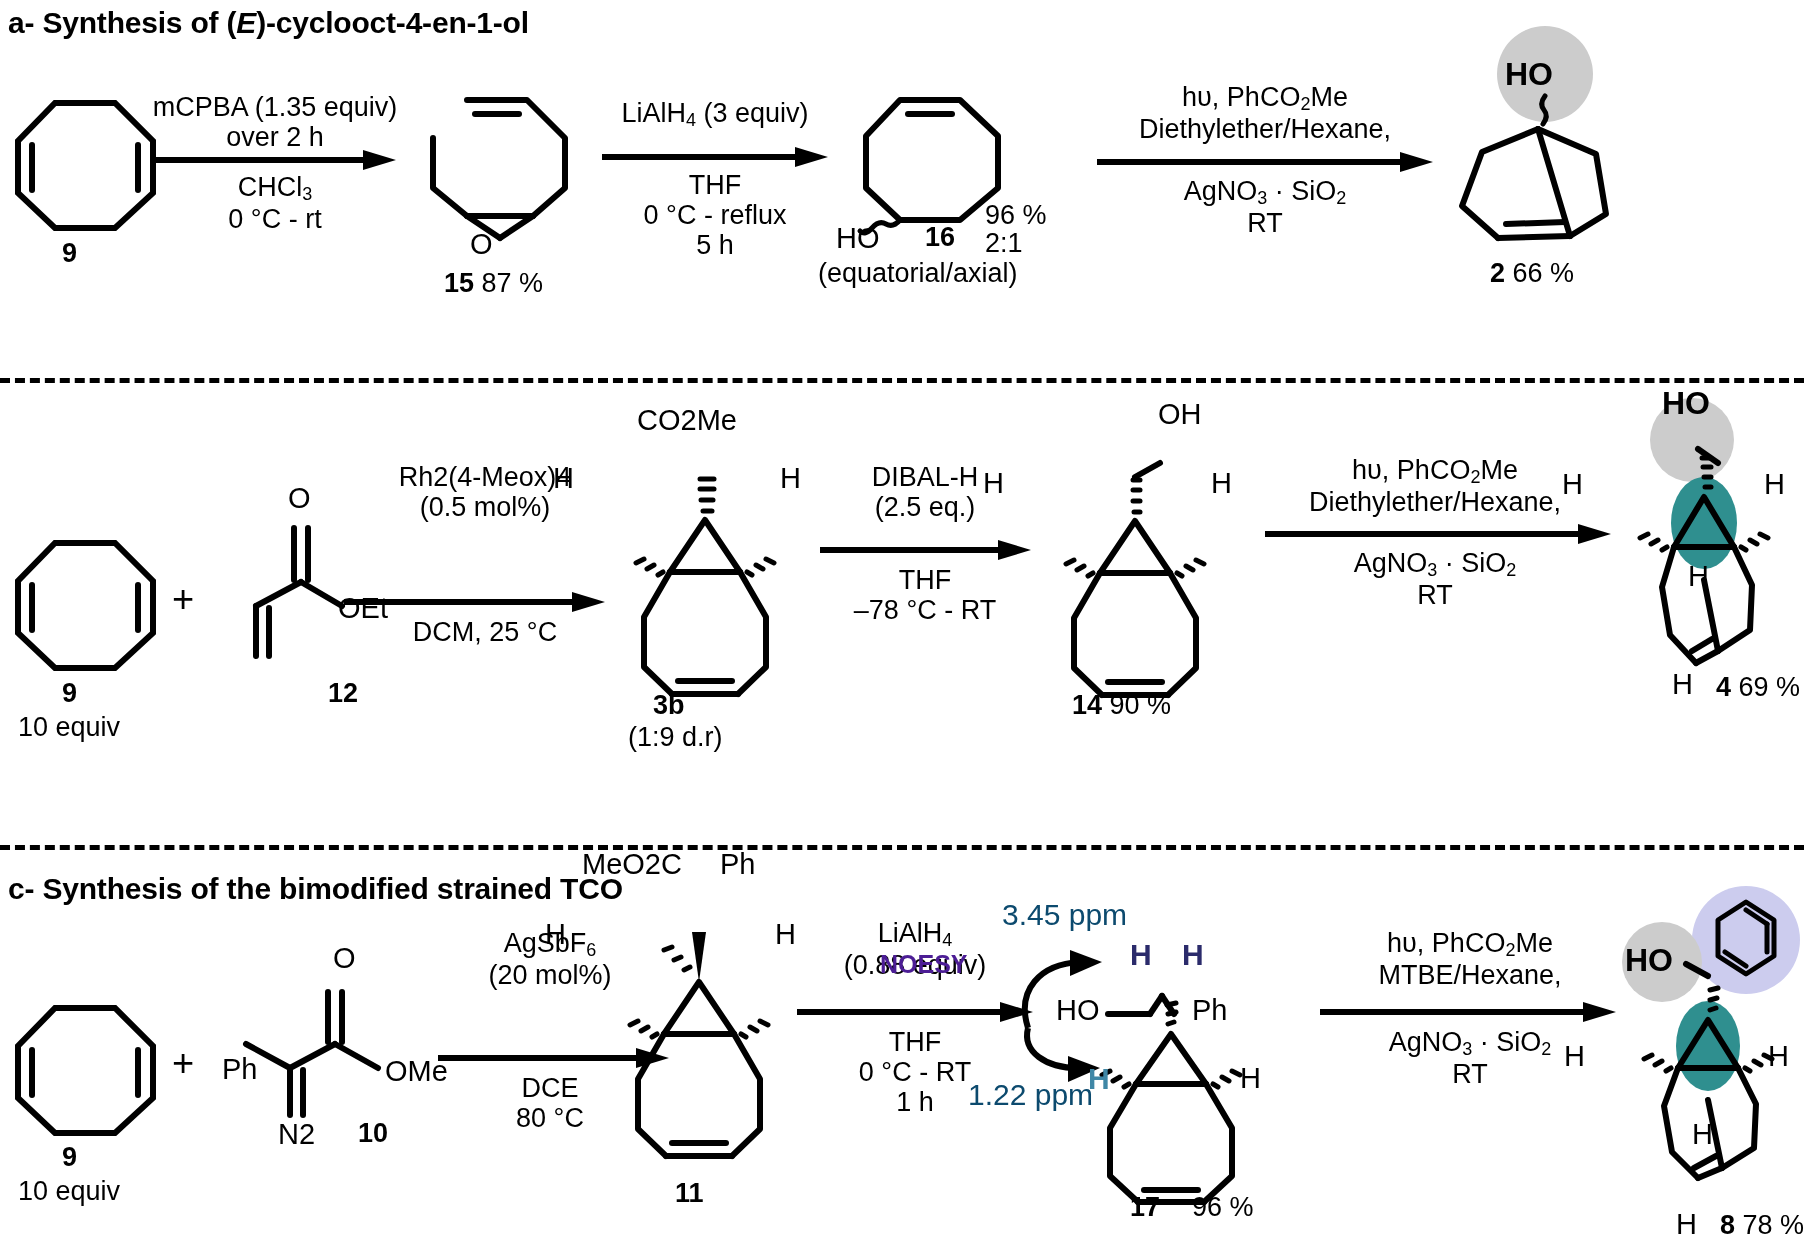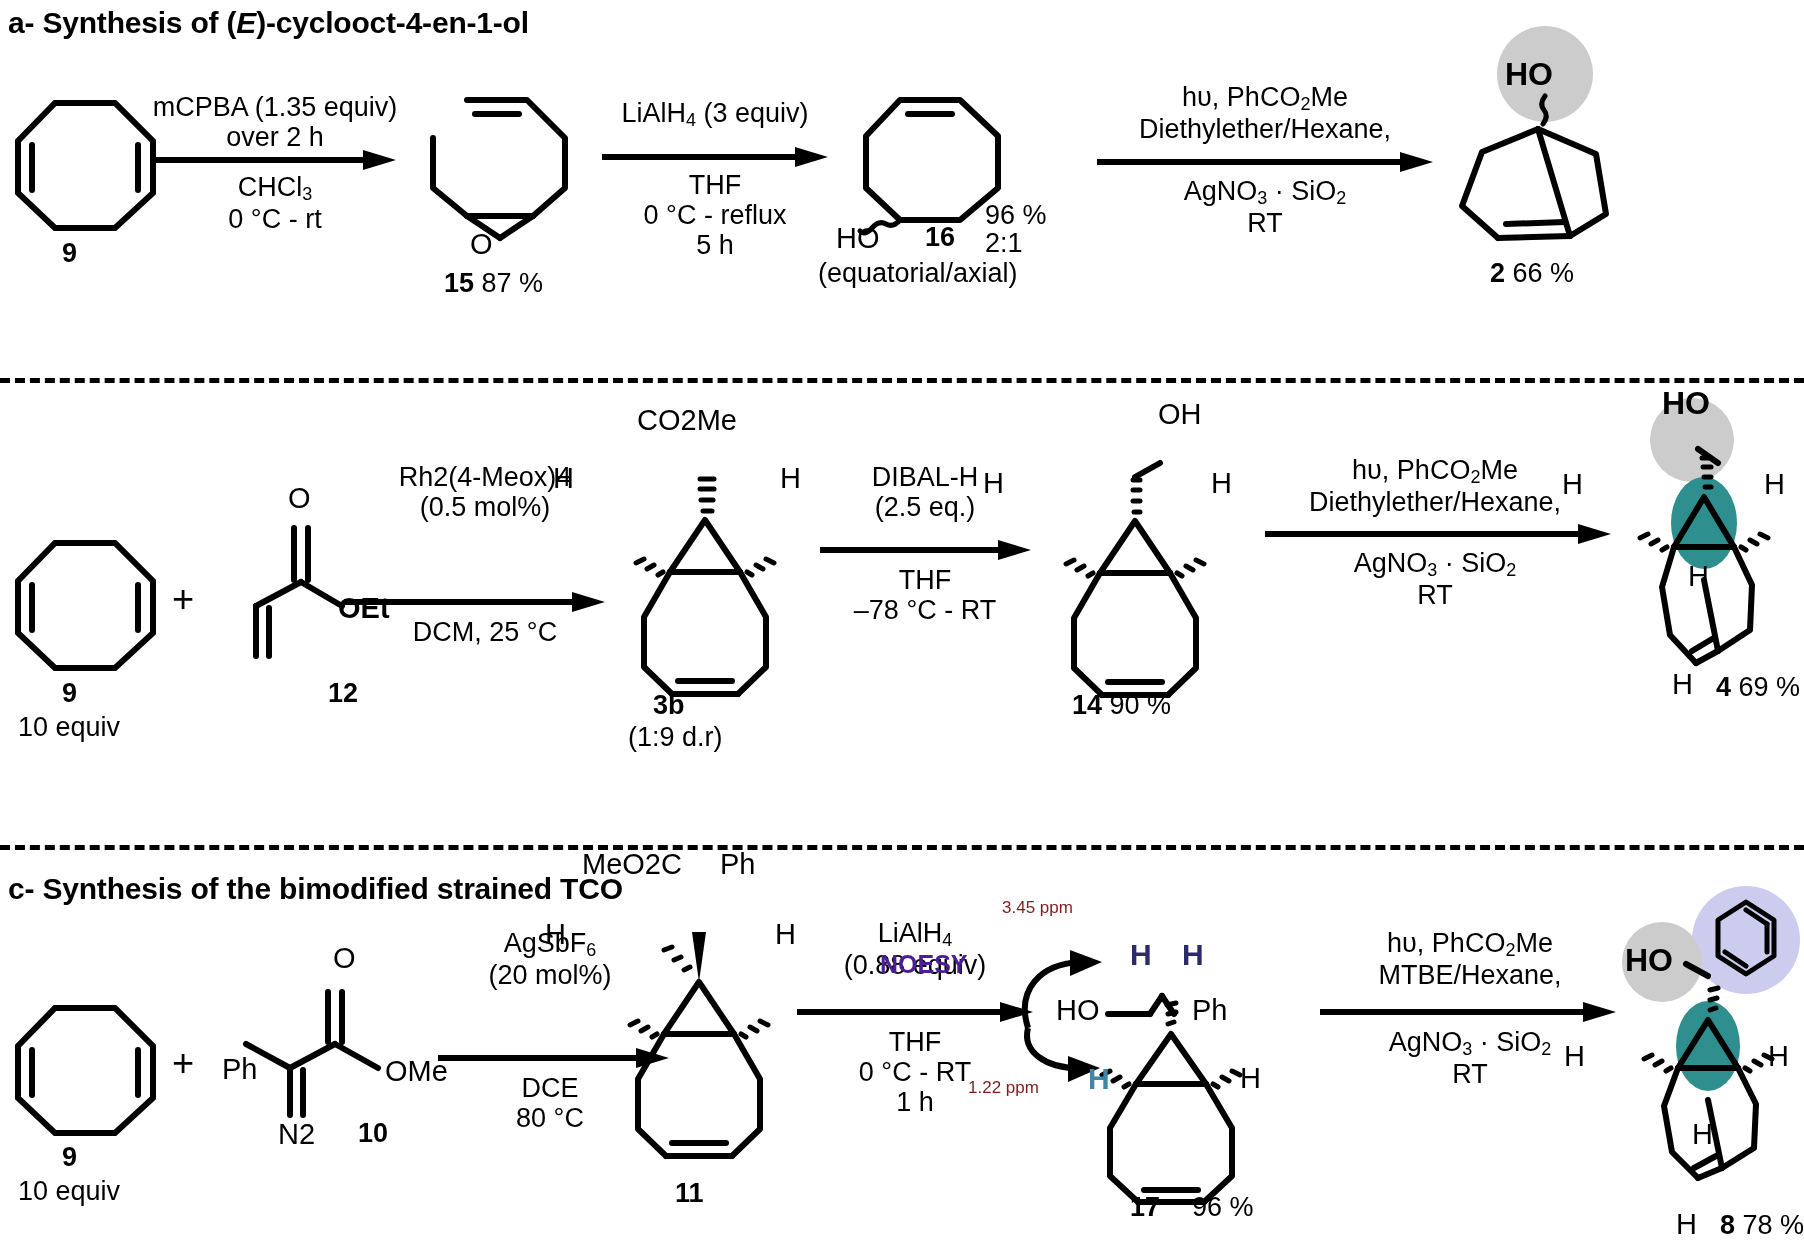--- a/index.html
+++ b/index.html
@@ -57,22 +57,22 @@
   }
   .noesy-lbl {
     position: absolute;
     font-weight: bold;
     font-size: 25px;
     color: #4c1d95;
     white-space: nowrap;
   }
   .ppm {
     position: absolute;
-    font-size: 17px;
-    color: #7f1d1d;
+    font-size: 30px;
+    color: #0c4a6e;
     white-space: nowrap;
   }
   .hnavy { color: #2b2b6b; font-weight: bold; }
   .hblue { color: #3f87a6; font-weight: bold; }
   svg { display: block; overflow: visible; }
   .struct { position: absolute; }
 </style>
 </head>
 <body>
 
@@ -216,21 +216,21 @@
       <line x1="86" y1="90" x2="86" y2="38"></line>
       <line x1="79" y1="92" x2="120" y2="116"></line>
       <line x1="79" y1="92" x2="34" y2="116"></line>
       <line x1="34" y1="116" x2="34" y2="166"></line>
       <line x1="47" y1="118" x2="47" y2="166"></line>
     </g>
   </svg>
   <div class="lbl" style="left:288px; top:482px; font-size:29px;">
     <span>O</span>
   </div>
-  <div class="lbl" style="left:338px; top:592px; font-size:29px;font-weight:bold;">
+  <div class="lbl" style="left:338px; top:592px; font-size:29px;">
     <span>OEt</span>
   </div>
   <div class="lbl" style="left:240px; top:655px; font-size:29px;">
     <span></span><span class="sub"></span>
   </div>
   <div class="lbl" style="left:328px; top:678px;">
     <b>12</b>
   </div>
 
   <div class="cond" style="left:355px; top:462px; width:260px;">

